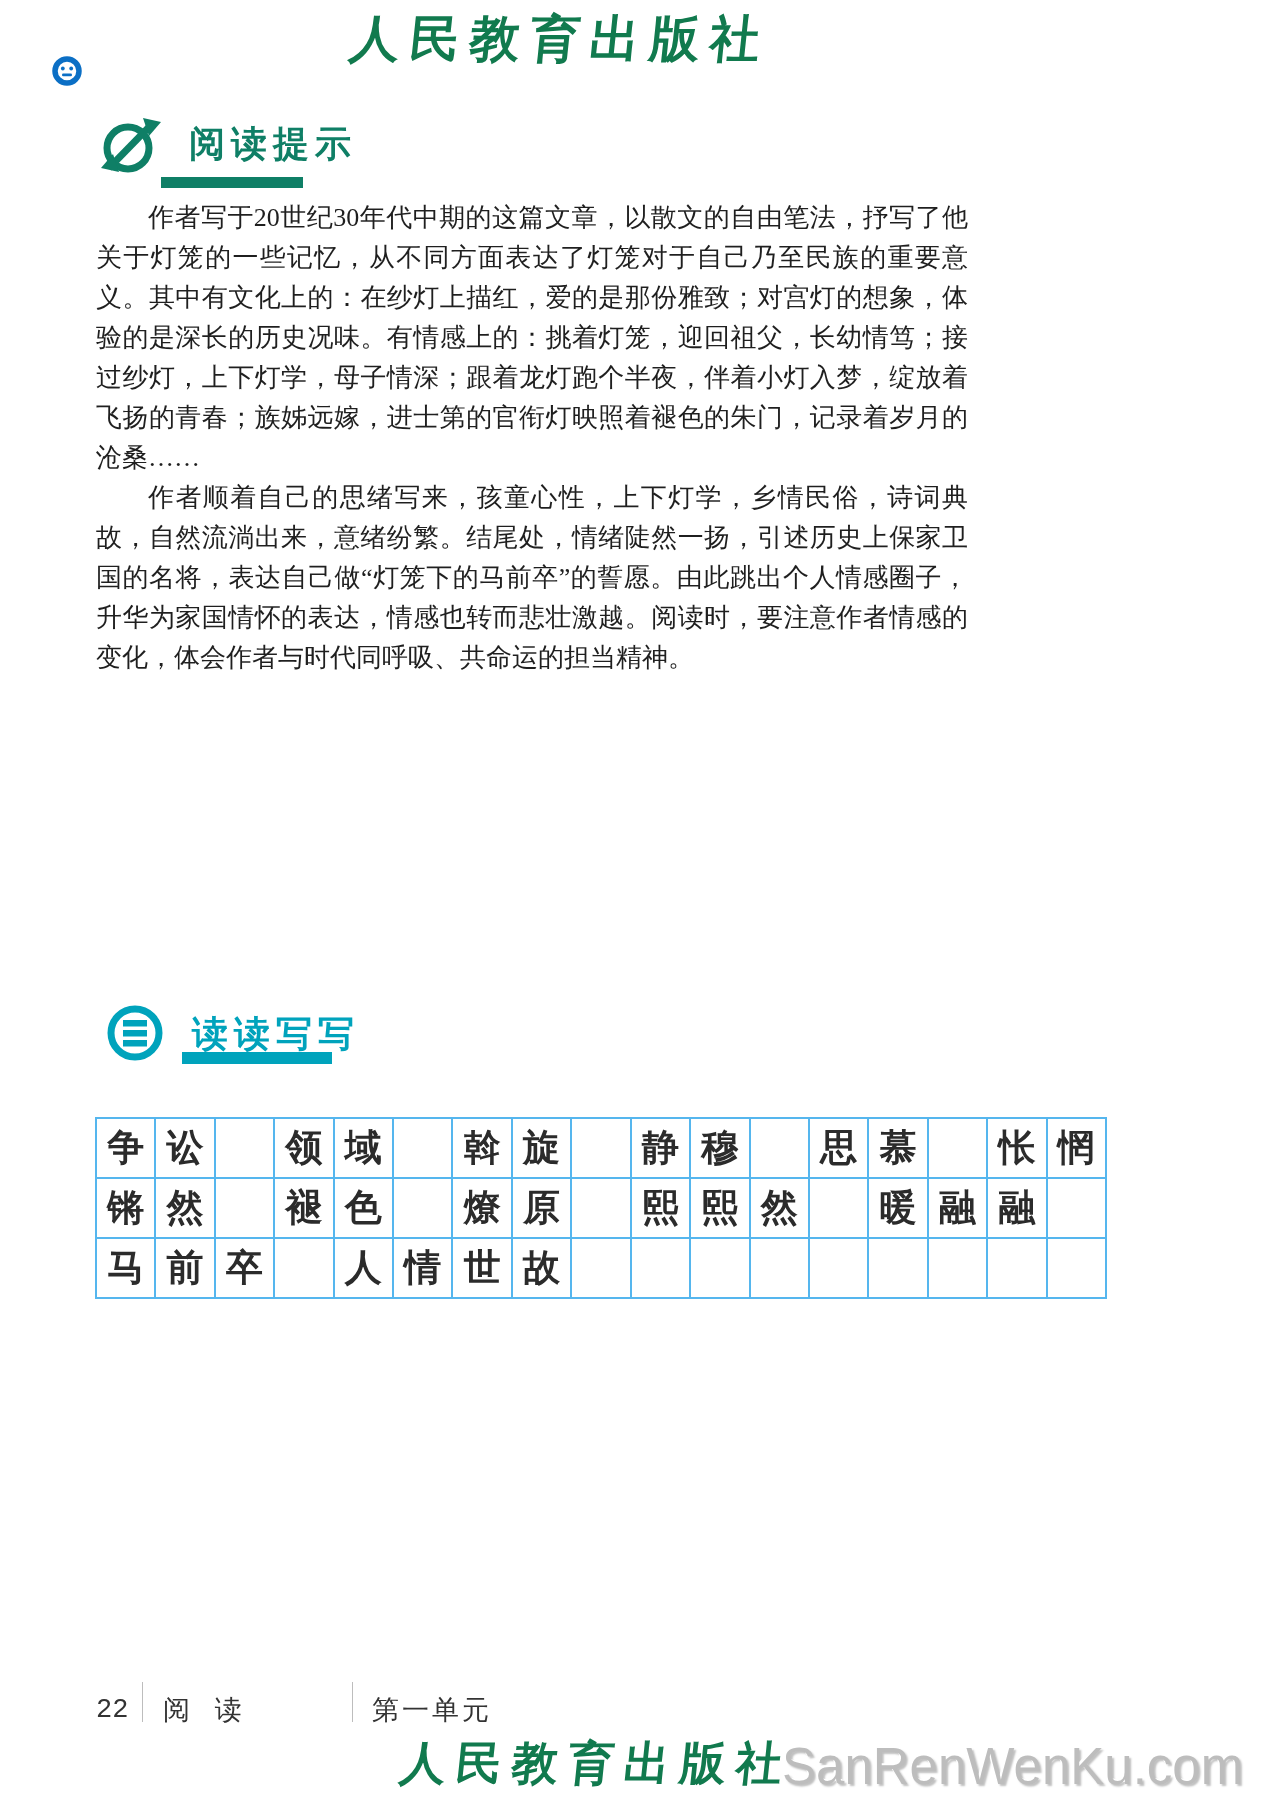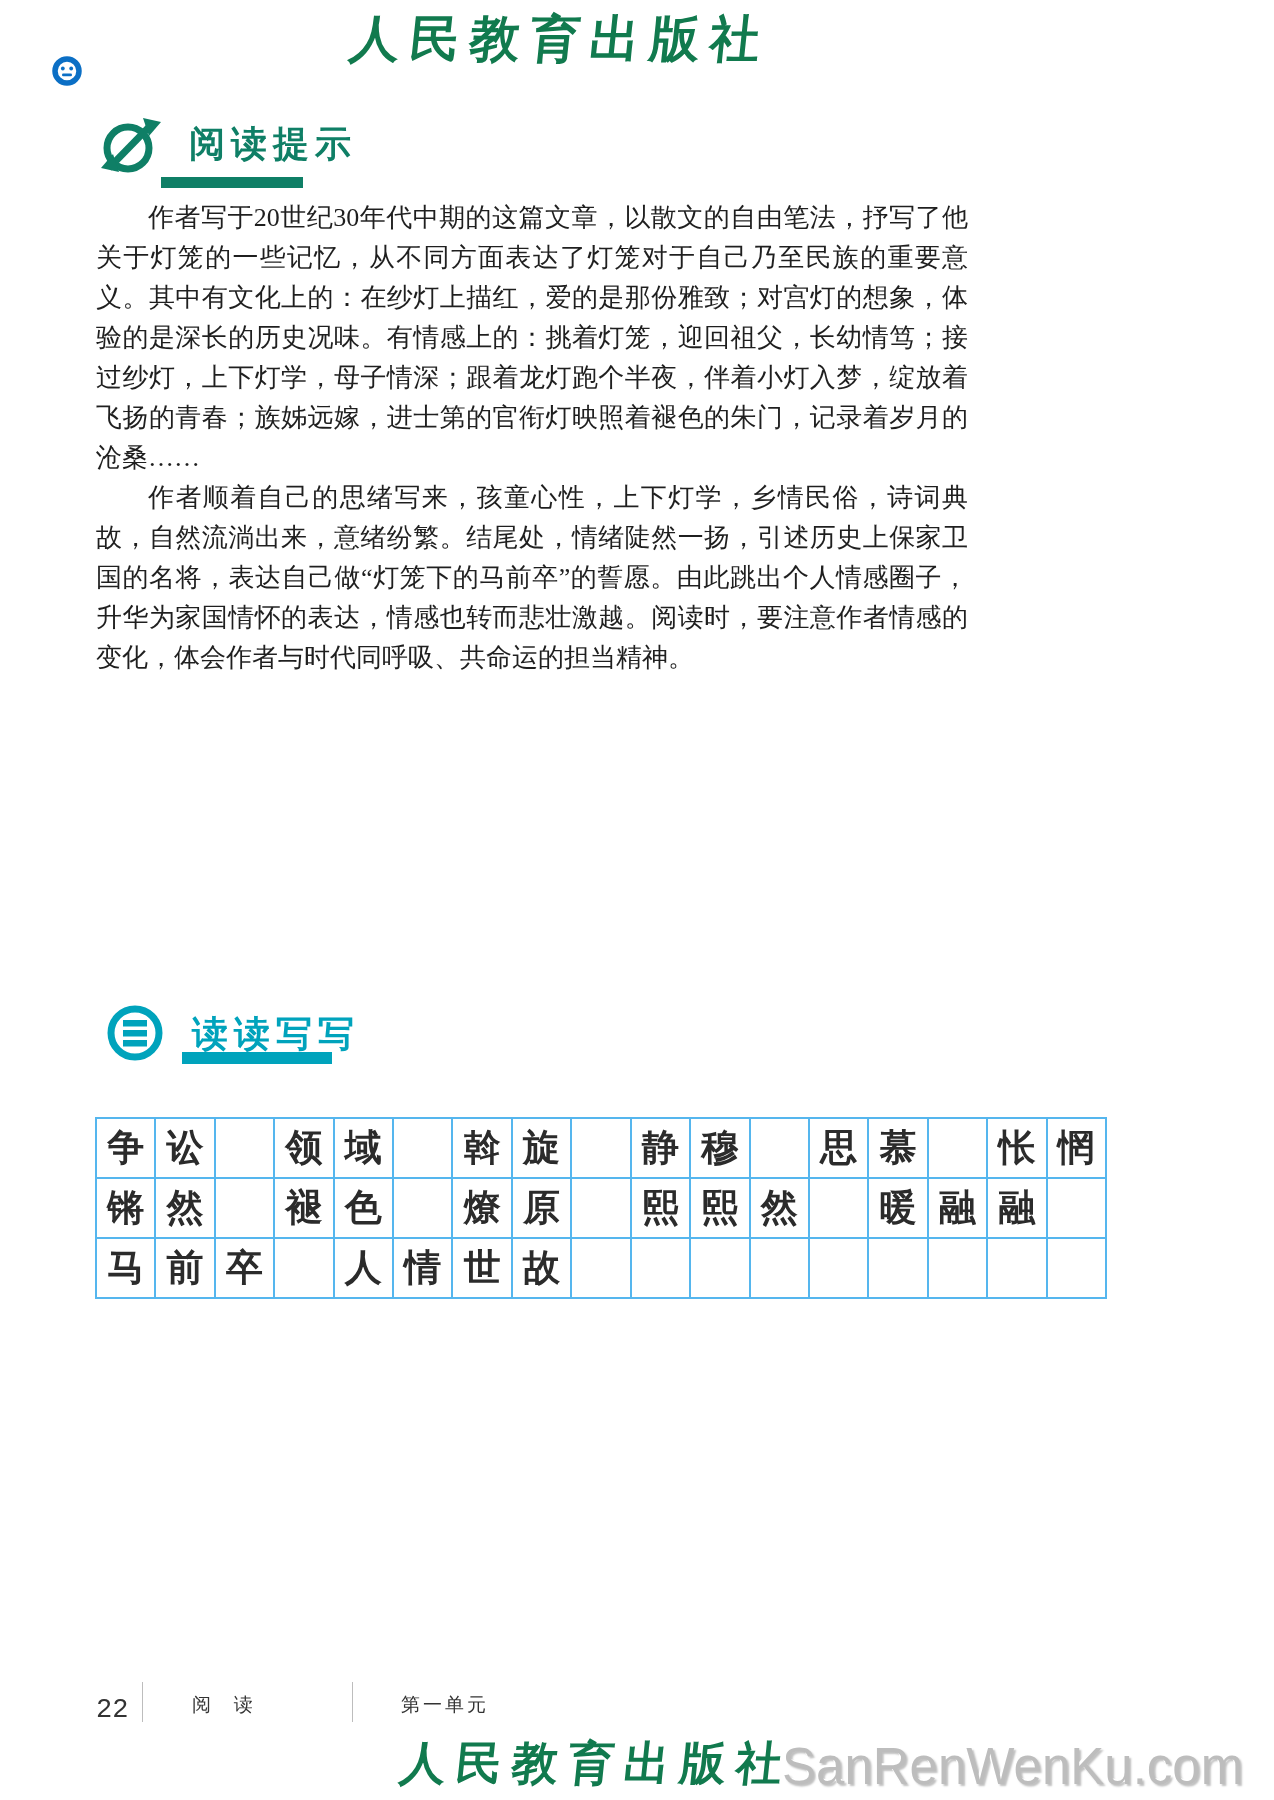--- a/index.html
+++ b/index.html
@@ -36,21 +36,21 @@
         display:grid;border-top:2px solid #55b6ee;border-left:2px solid #55b6ee;}
   .vocab .cell{height:58px;border-right:2px solid #55b6ee;border-bottom:2px solid #55b6ee;
         display:flex;align-items:center;justify-content:center;
         font-family:cursive;font-size:37px;color:#2b2b2b;font-weight:bold;}
 
   
   .footer{position:absolute;left:0;top:1680px;width:1274px;height:50px;color:#333;}
   .pageno{position:absolute;left:96px;top:8px;font-size:27px;font-family:Liberation Mono, monospace;margin-top:7px;}
   .fdiv{position:absolute;top:2px;width:0;height:40px;border-left:1px solid #bdbdbd;}
   .fdiv.d1{left:142px;} .fdiv.d2{left:352px;}
-  .flabel{position:absolute;top:12px;font-size:19px;letter-spacing:9px;white-space:nowrap;margin-left:29px;}
+  .flabel{position:absolute;top:12px;font-size:27px;letter-spacing:9px;white-space:nowrap;}
   .flabel.reading{left:163px;} .flabel.unit{left:372px;letter-spacing:3px;text-align:right;}
 
   
   .watermark{position:absolute;left:782px;top:1737px;width:492px;
         font-family:"Liberation Sans",sans-serif;font-size:51px;color:#bdbdbd;
         text-shadow:-2px -2px 0 #ffffff,2px 2px 2px rgba(0,0,0,.25);
         white-space:nowrap;}
 </style>
 </head>
 <body>

